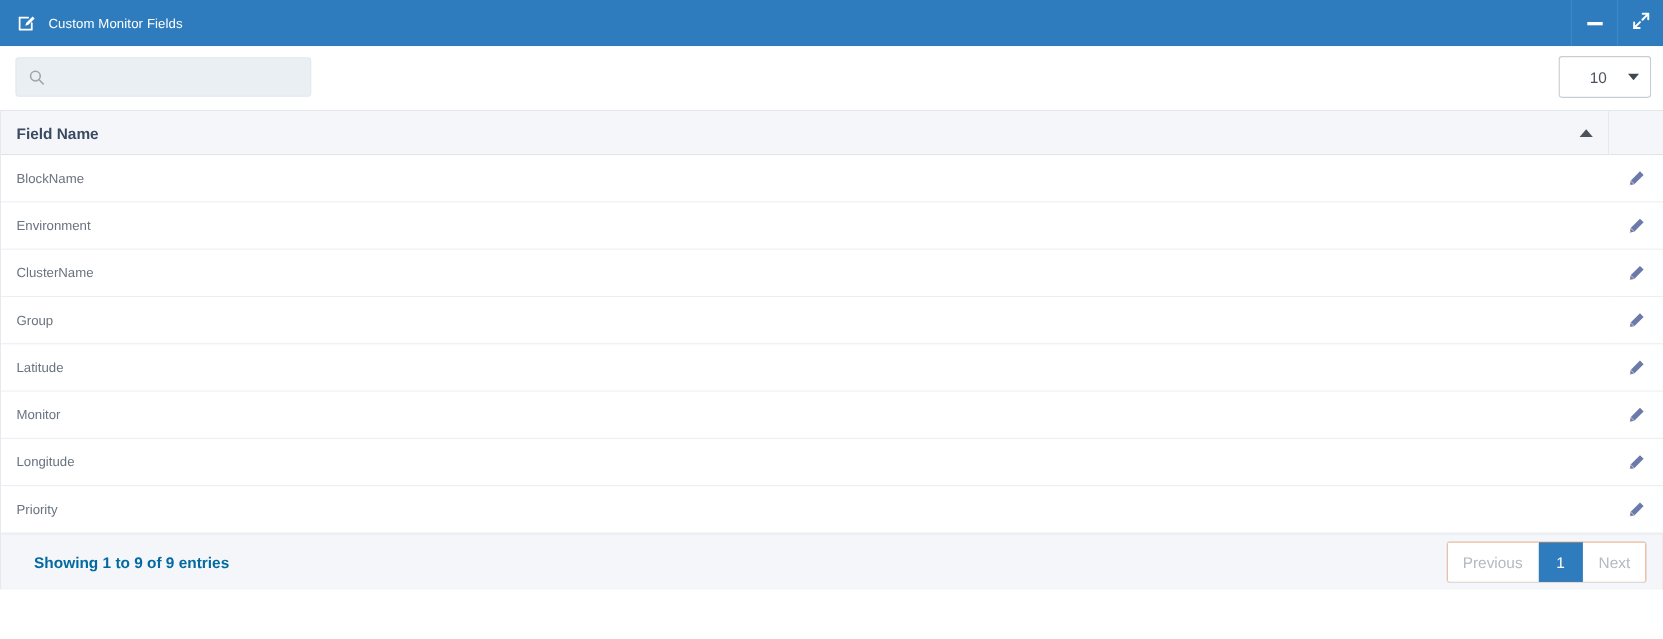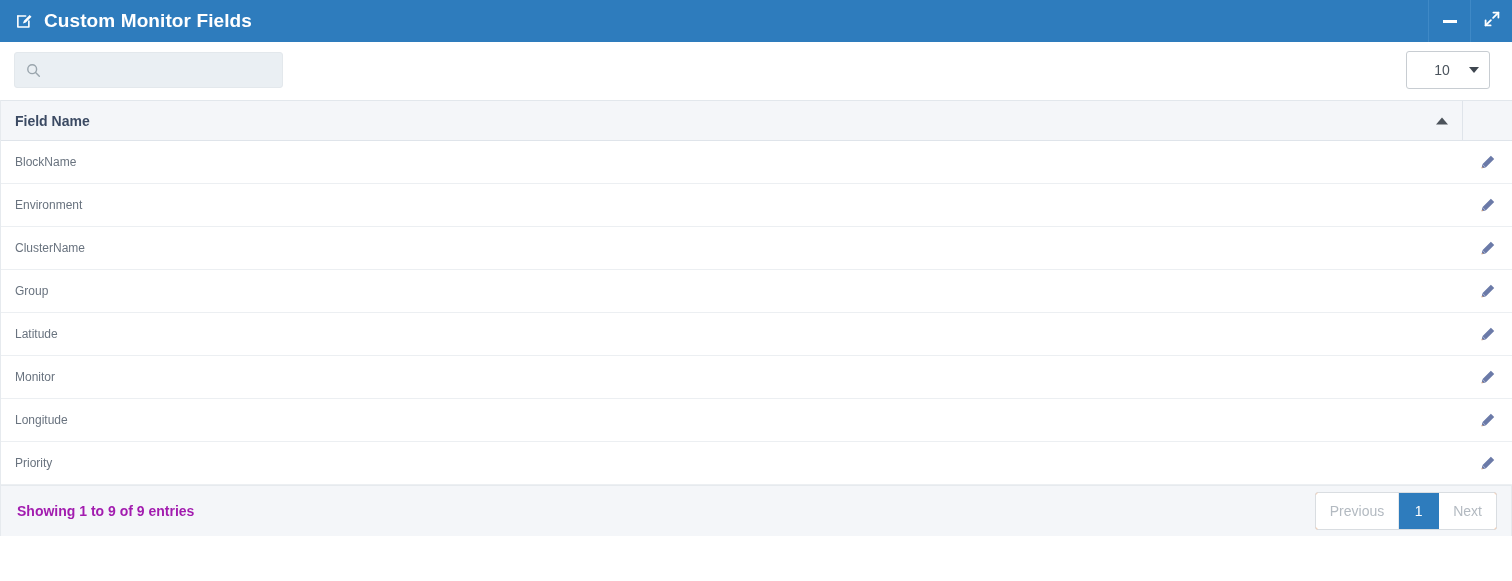--- a/index.html
+++ b/index.html
@@ -36,22 +36,22 @@
   .title-edit-icon {
     width: 20px;
     height: 20px;
     display: flex;
     align-items: center;
     justify-content: center;
     color: #ffffff;
   }
   .titlebar-title {
     color: #ffffff;
-    font-size: 19px;
-    font-weight: bold;
+    font-size: 12px;
+    font-weight: normal;
     letter-spacing: .1px;
     white-space: nowrap;
   }
   .titlebar-right {
     position: absolute;
     right: 0;
     top: 0;
     height: 42px;
     display: flex;
     align-items: stretch;
@@ -105,21 +105,21 @@
     font-family: "Liberation Sans", sans-serif;
     font-size: 13.5px;
     color: #56606b;
     height: 100%;
     padding-right: 8px;
   }
   .search-input::placeholder { color: #a9b2ba; }
 
   .length-select {
     position: absolute;
-    right: 22px;
+    right: 11px;
     top: 9px;
     width: 84px;
     height: 38px;
     border: 1px solid #c8cdd2;
     border-radius: 3px;
     background: #ffffff;
     display: flex;
     align-items: center;
     justify-content: space-between;
     padding: 0 10px 0 12px;
@@ -206,26 +206,26 @@
   .footer {
     height: 51px;
     background: #f4f6f9;
     border-top: 1px solid #e6eaee;
     border-left: 1px solid #e6eaee;
     border-right: 1px solid #e6eaee;
     position: relative;
   }
   .footer-info {
     position: absolute;
-    left: 16px;
+    left: 30px;
     top: 50%;
     transform: translateY(-50%);
     font-size: 14px;
     font-weight: bold;
-    color: #a21caf;
+    color: #0369a1;
     white-space: nowrap;
   }
   .pagination {
     position: absolute;
     right: 14px;
     top: 50%;
     transform: translateY(-50%);
     display: flex;
     border: 1px solid #d9dde1;
     border-radius: 3px;

